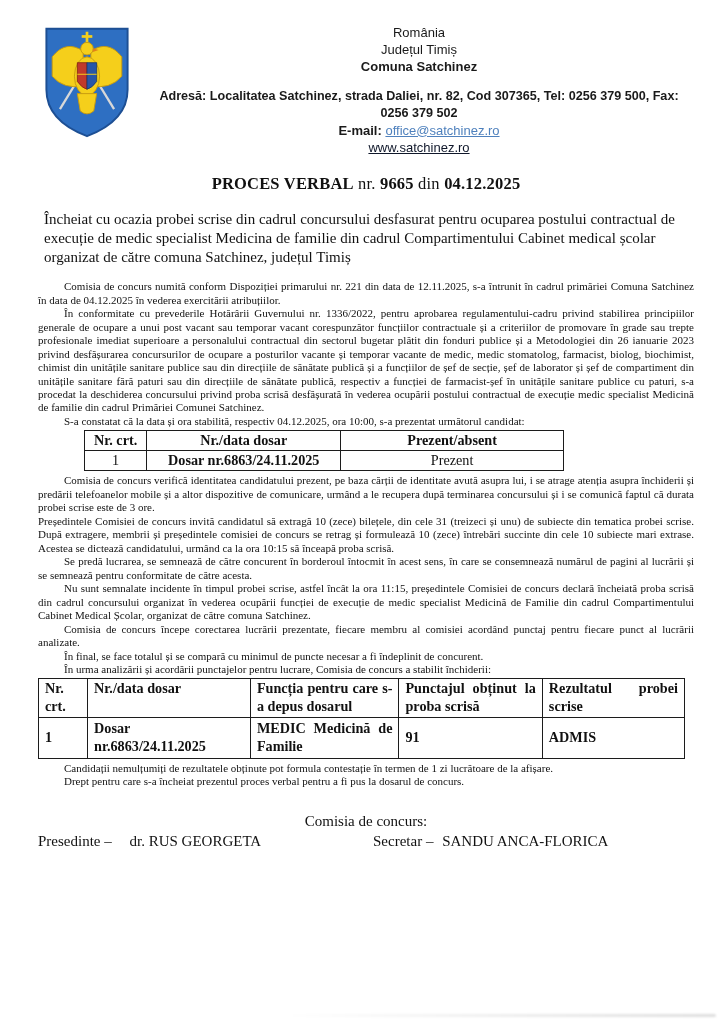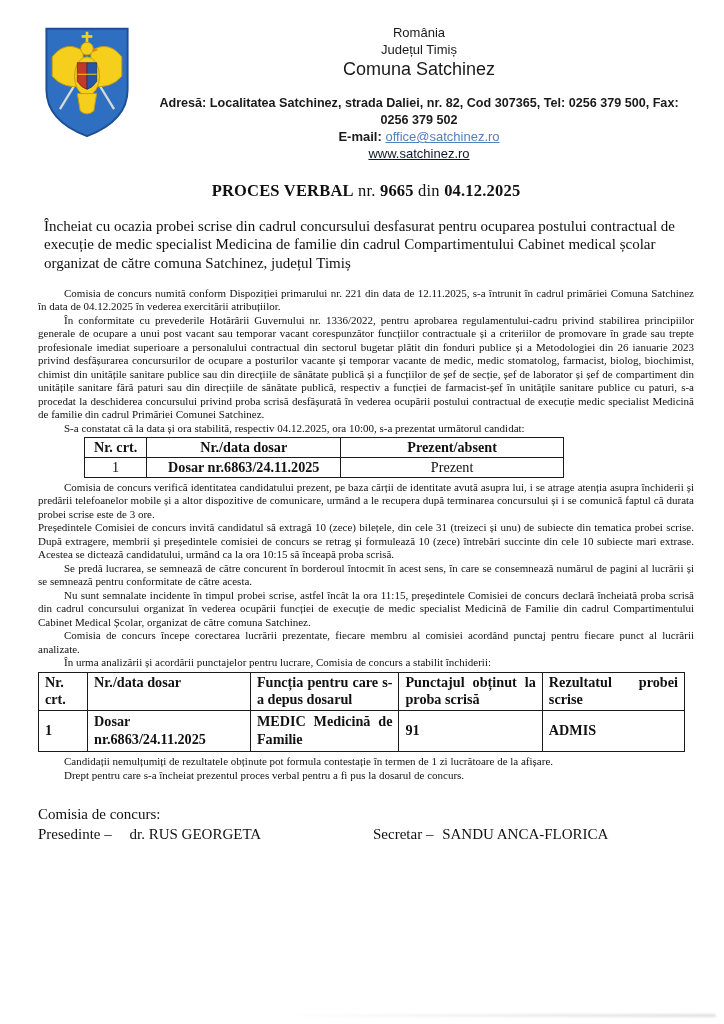--- a/index.html
+++ b/index.html
@@ -10,21 +10,21 @@
   .page{padding:20px 30px 0 38px;position:relative;}
 
   
   .header{display:flex;align-items:flex-start;}
   .crest{width:106px;flex:none;padding-top:4px;}
   .header-text{
     flex:1;text-align:center;font-family:"Liberation Sans",sans-serif;
     font-size:13px;line-height:1.32;padding-top:4px;color:#1a1a1a;
   }
   .hline{margin:0;}
-  .commune{font-weight:normal;font-size:18px;}
+  .commune{font-weight:bold;font-size:13px;}
   .addr{font-weight:bold;font-size:12.6px;margin-top:13px;}
   .email-label{font-weight:bold;}
   a.link{color:#4f81bd;text-decoration:underline;cursor:pointer;}
 
   
   .title{text-align:center;font-size:16.5px;margin-top:18px;letter-spacing:.2px;}
   .title .b{font-weight:bold;}
 
   
   .intro{
@@ -45,21 +45,21 @@
   .t1 th{font-weight:bold;text-align:center;}
   .t1 td{text-align:center;}
   .t1 td.bold{font-weight:bold;}
   .t2{margin:2px 0 3px 0;width:647px;}
   .t2 th{font-weight:bold;text-align:justify;vertical-align:top;line-height:1.25;}
   .t2 td{font-weight:bold;text-align:justify;vertical-align:middle;line-height:1.25;height:38px;}
   .t2 th.first, .t2 td.first{text-align:left;}
 
   
   .sigs{margin-top:24px;font-size:15px;}
-  .sig-label{margin-bottom:3px;}
+  .sig-label{margin-bottom:3px;text-align:center;}
   .sig-row{display:flex;margin-top:3px;}
   .sig-left{width:50%;}
   .sig-right{width:50%;padding-left:14px;}
   .pres-name{margin-left:14px;}
   .sec-name{margin-left:5px;}
 
   
   .scan-shadow{
     position:absolute;bottom:7px;right:8px;width:430px;height:3px;
     background:linear-gradient(to right,rgba(0,0,0,0),rgba(0,0,0,0.13));
@@ -147,20 +147,21 @@
     </tr>
   </tbody>
     </table>
 
   <div class="bodytext" style="margin-top:0;">
     <p>Comisia de concurs verifică identitatea candidatului prezent, pe baza cărții de identitate avută asupra lui, i se atrage atenția asupra închiderii și predării telefoanelor mobile și a altor dispozitive de comunicare, urmând a le recupera după terminarea concursului și i se comunică faptul că durata probei scrise este de 3 ore.</p>
     <p class="no-indent">Președintele Comisiei de concurs invită candidatul să extragă 10 (zece) bilețele, din cele 31 (treizeci și unu) de subiecte din tematica probei scrise. După extragere, membrii și președintele comisiei de concurs se retrag și formulează 10 (zece) întrebări succinte din cele 10 subiecte mari extrase. Acestea se dictează candidatului, urmând ca la ora 10:15 să înceapă proba scrisă.</p>
     <p>Se predă lucrarea, se semnează de către concurent în borderoul întocmit în acest sens, în care se consemnează numărul de pagini al lucrării și se semnează pentru conformitate de către acesta.</p>
     <p>Nu sunt semnalate incidente în timpul probei scrise, astfel încât la ora 11:15, președintele Comisiei de concurs declară încheiată proba scrisă din cadrul concursului organizat în vederea ocupării funcției de execuție de medic specialist Medicină de Familie din cadrul Compartimentului Cabinet Medical Școlar, organizat de către comuna Satchinez.</p>
     <p>Comisia de concurs începe corectarea lucrării prezentate, fiecare membru al comisiei acordând punctaj pentru fiecare punct al lucrării analizate.</p>
+    <p>În final, se face totalul și se compară cu minimul de puncte necesar a fi îndeplinit de concurent.</p>
     <p>În urma analizării și acordării punctajelor pentru lucrare, Comisia de concurs a stabilit închiderii:</p>
   </div>
 
   <table class="t2">
     <colgroup>
         <col style="width:7.6%">
         <col style="width:25.2%">
         <col style="width:23%">
         <col style="width:22.2%">
         <col style="width:22%">

